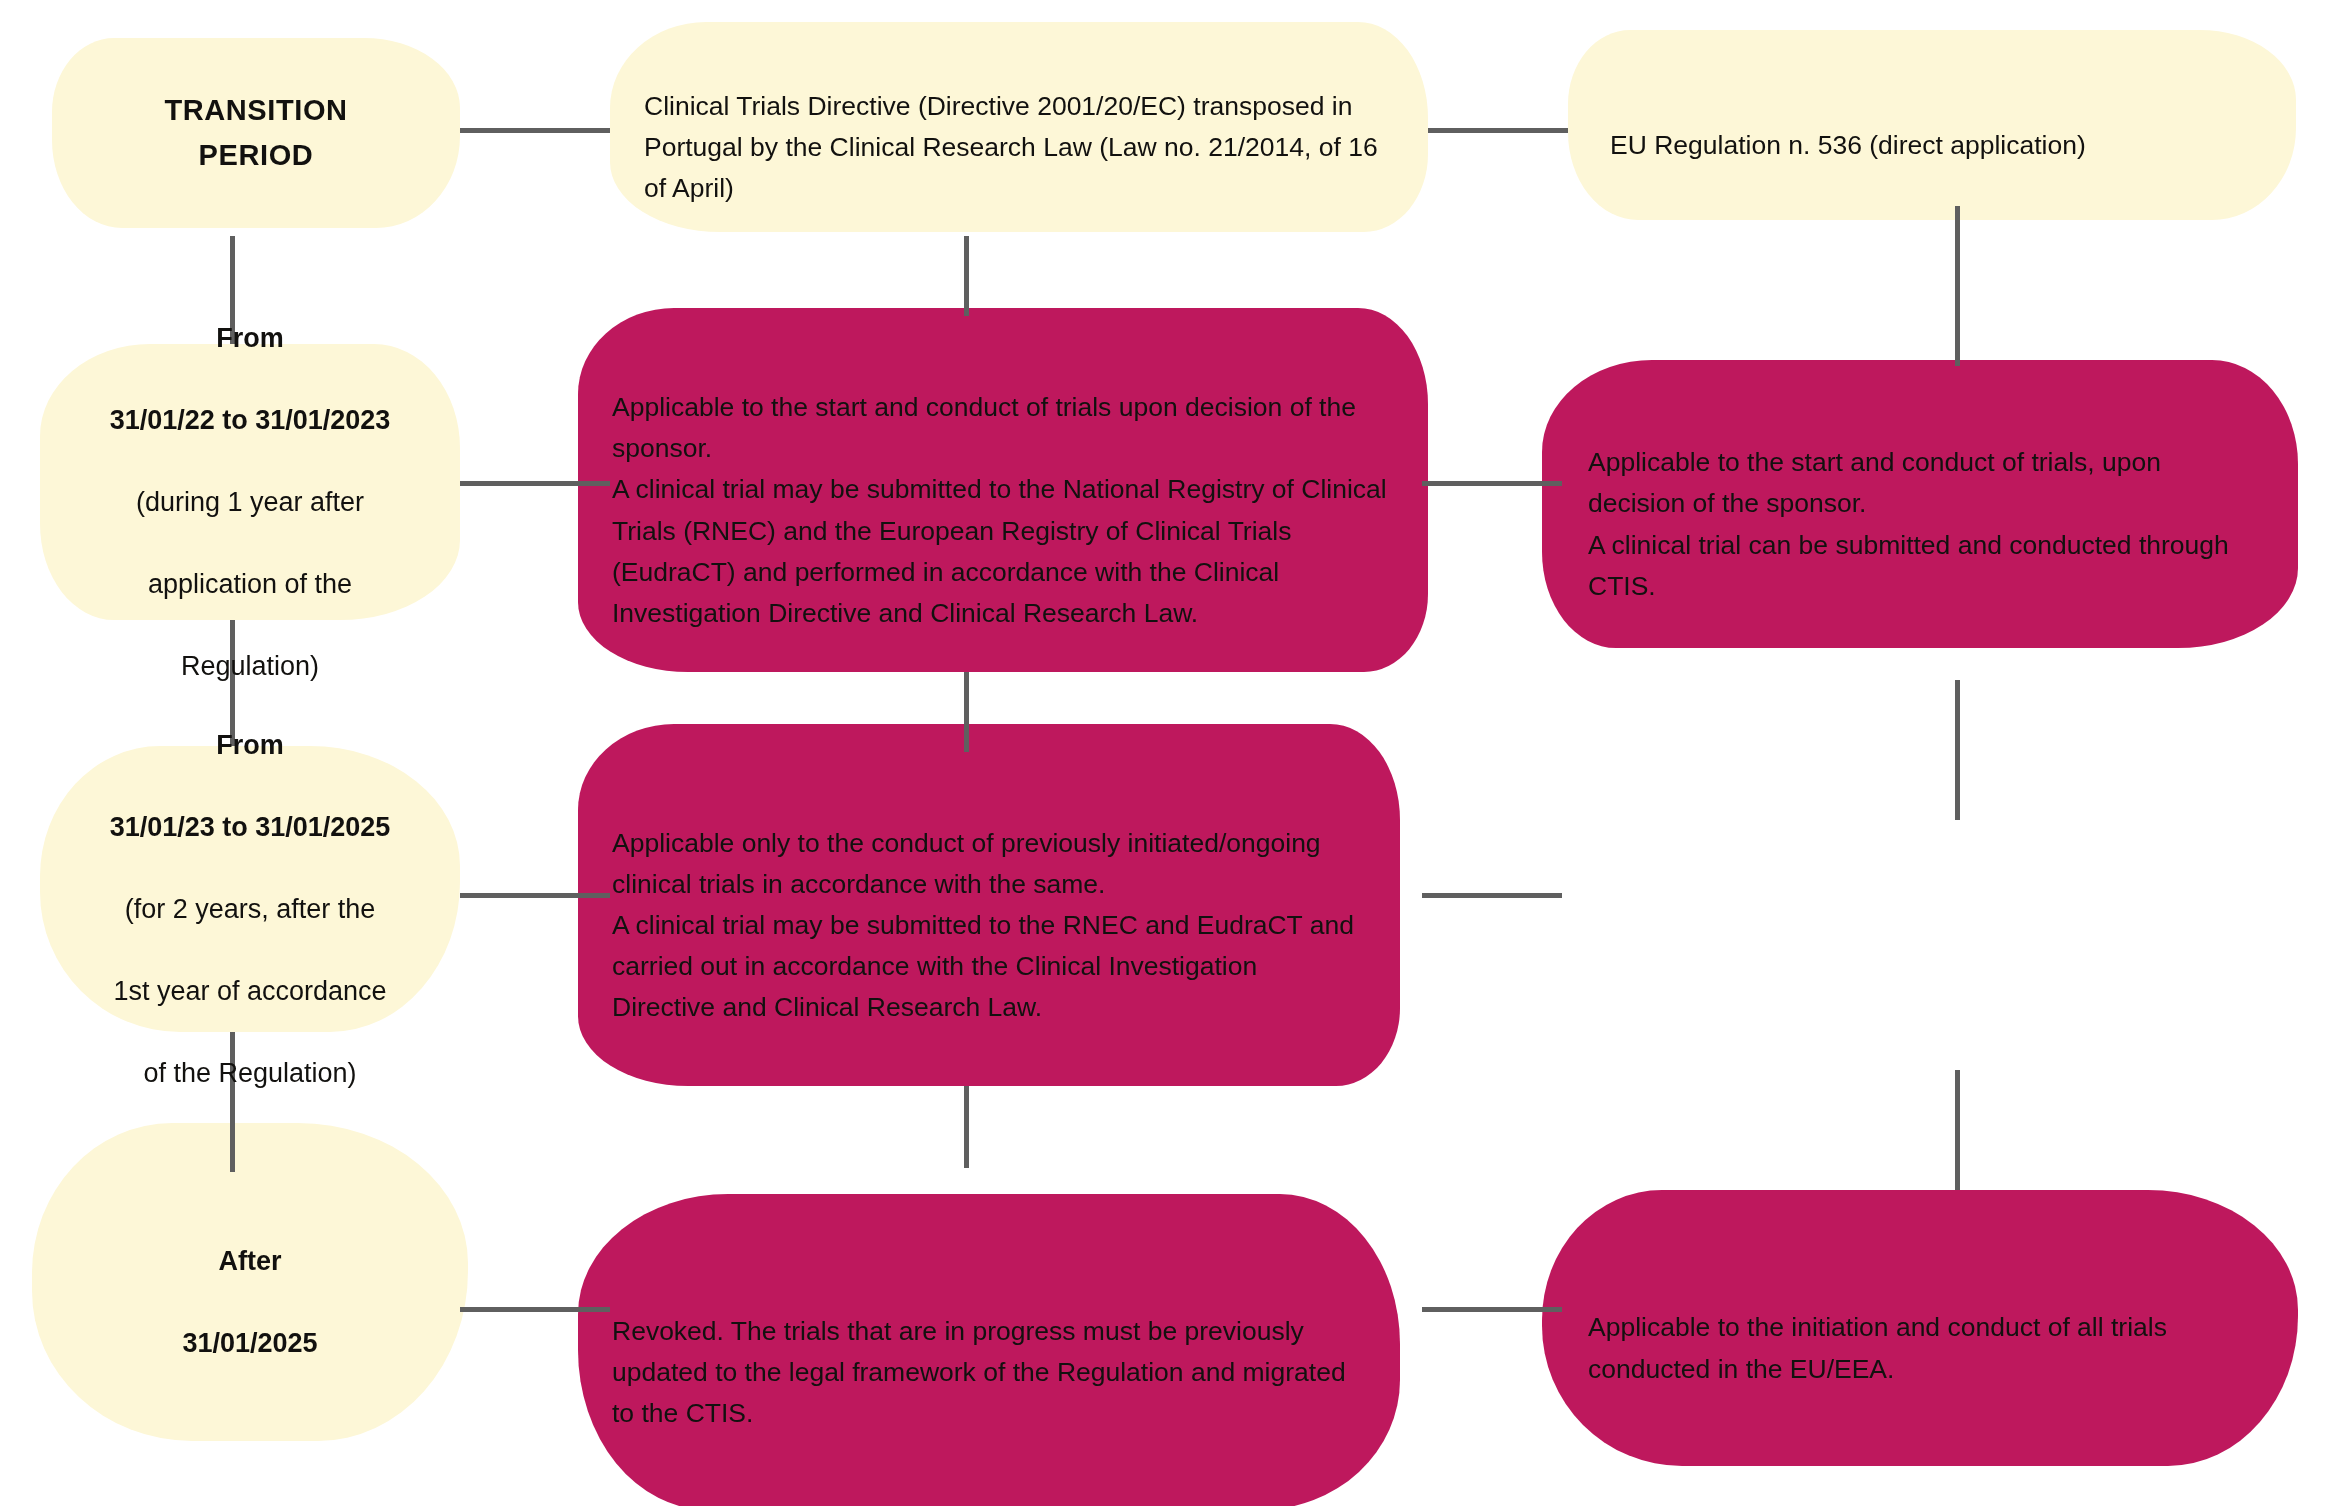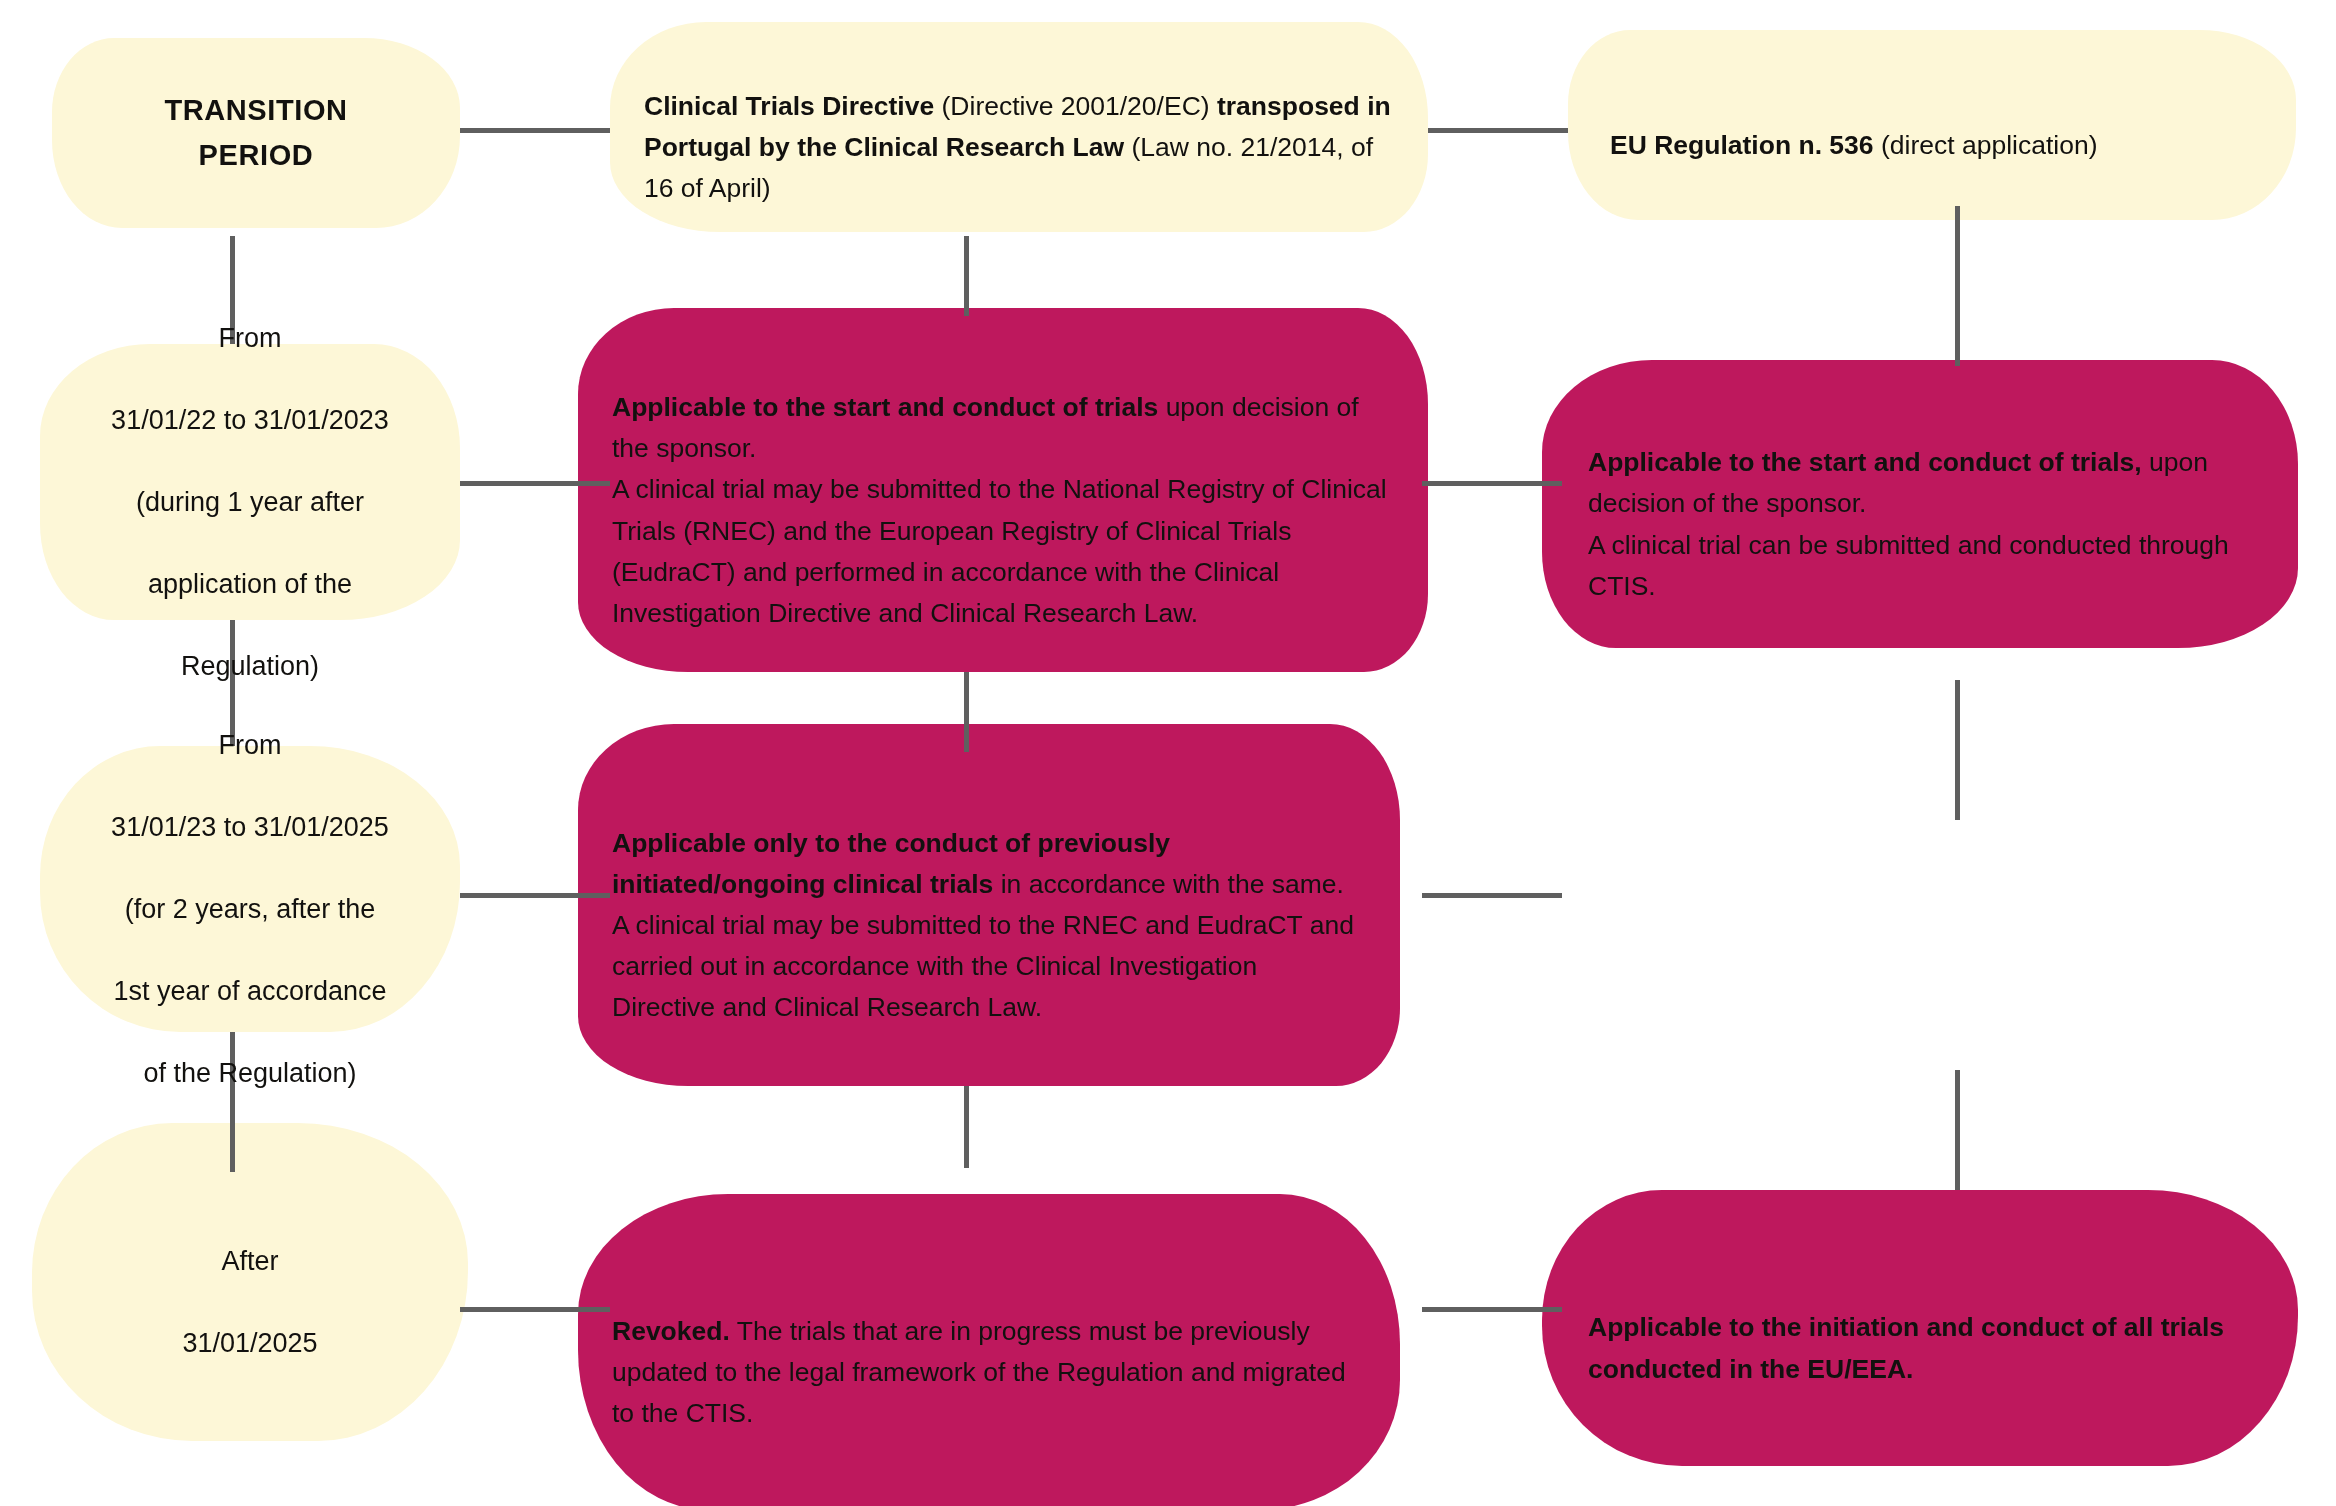--- a/index.html
+++ b/index.html
@@ -54,26 +54,26 @@
   .t-head {
     font-size: 29px;
     font-weight: 700;
     line-height: 1.55;
     letter-spacing: 0.6px;
   }
   .t-date {
     font-size: 27px;
     line-height: 1.52;
   }
-  .t-date b { font-weight: 400; }
+  .t-date b { font-weight: 700; }
   .t-body {
     font-size: 26.5px;
     line-height: 1.55;
   }
-  .t-body b { font-weight: 700; }
+  .t-body b { font-weight: 400; }
 
   
   .conn {
     position: absolute;
     background: #5f5f5f;
     z-index: 1;
   }
   .conn-h { height: 5px; }
   .conn-v { width: 5px; }
 </style>

